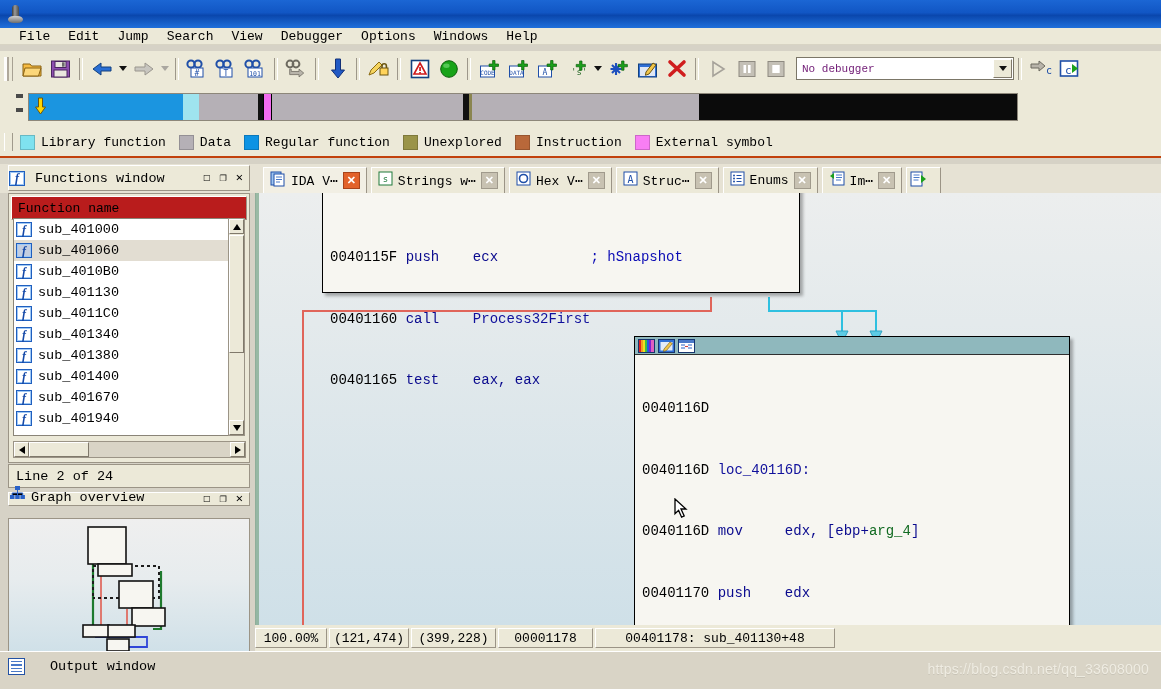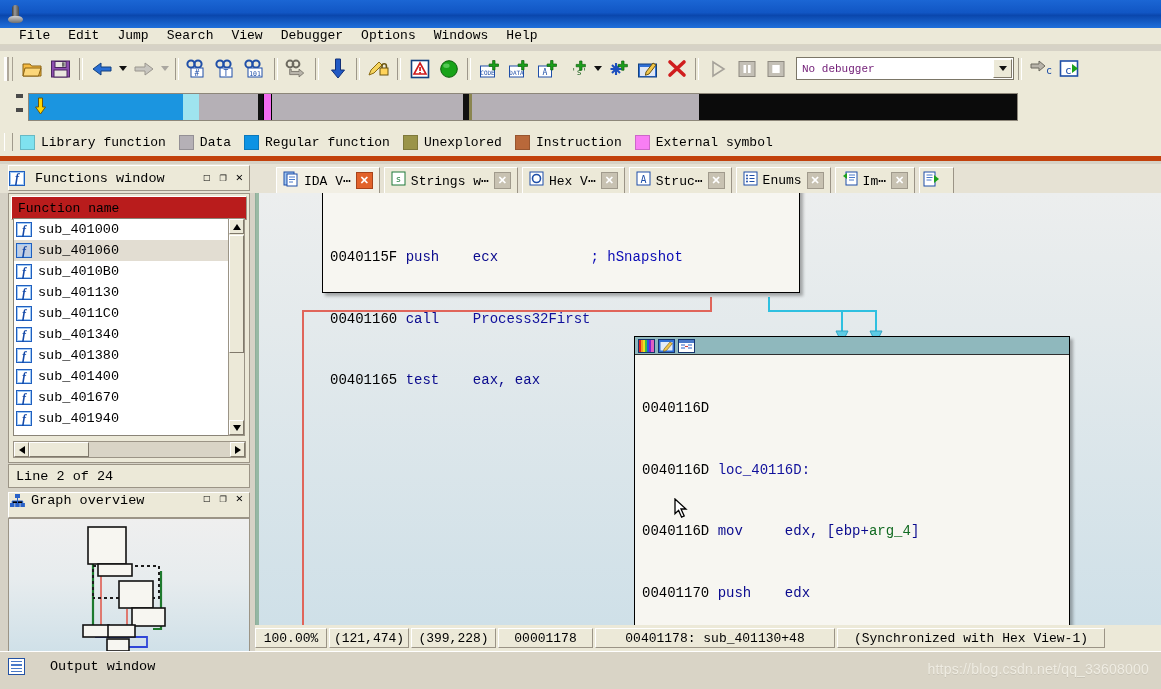--- a/index.html
+++ b/index.html
@@ -29,21 +29,21 @@
   }
   .titletext{
     color:#ffffff;font-size:14.5px;font-weight:bold;letter-spacing:0.2px;
     text-shadow:1px 1px 0 rgba(0,0,0,.45);white-space:nowrap;
   }
 
   
   .menubar{
     position:absolute;left:0;top:28px;width:1161px;height:17px;
     background:#ece9d8;border-bottom:1px solid #d8d4c4;
-    display:flex;align-items:flex-end;padding-left:10px;box-sizing:border-box;
+    display:flex;align-items:center;padding-left:10px;box-sizing:border-box;
   }
   .menuitem{
     color:#000;font-size:13px;padding:1px 9px;white-space:nowrap;cursor:default;
   }
 
   
   .toolbar{
     position:absolute;left:0;top:51px;width:1161px;height:35px;
     background:#ece9d8;border-bottom:1px solid #c9c4b2;
     display:flex;align-items:center;
@@ -84,42 +84,42 @@
   .navsideL{position:absolute;left:16px;top:90px;width:9px;height:34px;}
   .navtick{position:absolute;left:0;width:7px;height:0;border-top:4px solid #4a4a4a;}
   .rtbox{
     position:absolute;right:5px;top:92px;width:135px;height:24px;background:#fff;border:1px solid #7d776a;
   }
   .navcolon{position:absolute;left:1022px;top:95px;color:#333;font-size:12px;line-height:12px;}
 
   
   .legend{
     position:absolute;left:0;top:128px;width:1161px;height:28px;background:#ece9d8;
-    display:flex;align-items:center;border-bottom:5px solid #c2410c;
+    display:flex;align-items:center;border-bottom:2px solid #c2410c;
   }
   .lgrip{width:7px;height:18px;margin-left:4px;margin-right:7px;
     border-left:1px solid #fff;border-right:1px solid #a09a8c;}
   .lgitem{display:flex;align-items:center;margin-right:13px;}
   .swatch{width:13px;height:13px;margin-right:6px;border:1px solid rgba(0,0,0,.18);}
   .lglabel{font-size:13px;color:#000;white-space:nowrap;}
 
   
   .tabstrip{
     position:absolute;left:0;top:164px;width:1161px;height:29px;background:#e6e2d4;
   }
   .fnhdr{
     position:absolute;left:8px;top:165px;width:242px;height:26px;
     background:#ece9d8;border:1px solid #fff;border-right-color:#9b9486;border-bottom-color:#9b9486;
     display:flex;align-items:center;box-sizing:border-box;
   }
   .fnhdr .ftxt{font-size:13.5px;color:#000;margin-left:4px;white-space:nowrap;}
   .winbtns{margin-left:auto;display:flex;align-items:center;gap:9px;margin-right:6px;}
   .wbtn{font-size:12px;color:#000;cursor:default;line-height:1;}
 
-  .tabs{position:absolute;left:276px;top:164px;display:flex;align-items:flex-end;height:29px;}
+  .tabs{position:absolute;left:263px;top:164px;display:flex;align-items:flex-end;height:29px;}
   .tab{
     height:26px;background:#ece9d8;border:1px solid #fff;border-right-color:#9b9486;border-bottom:none;
     display:flex;align-items:center;padding:0 6px;margin-right:4px;box-sizing:border-box;cursor:default;
   }
   .tab.active{background:#f2efe4;}
   .tab .tlabel{font-size:13px;color:#000;margin:0 5px;white-space:nowrap;}
   .closebox{
     width:15px;height:15px;border:1px solid #a09a8c;background:#c8c2b2;
     display:flex;align-items:center;justify-content:center;font-size:11px;color:#fff;
     font-family:"Liberation Sans",sans-serif;font-weight:bold;cursor:default;
@@ -173,23 +173,23 @@
   .a-lt{border-top:4px solid transparent;border-bottom:4px solid transparent;border-right:6px solid #000;}
   .a-rt{border-top:4px solid transparent;border-bottom:4px solid transparent;border-left:6px solid #000;}
 
   .linestat{
     position:absolute;left:8px;top:464px;width:242px;height:24px;background:#ece9d8;
     border:1px solid #9b9486;box-sizing:border-box;display:flex;align-items:center;
   }
   .linestat span{font-size:13.5px;padding-left:7px;}
 
   .gohdr{
-    position:absolute;left:8px;top:492px;width:242px;height:26px;background:#ece9d8;
+    position:absolute;left:8px;top:492px;width:242px;height:14px;background:#ece9d8;
     border:1px solid #fff;border-right-color:#9b9486;border-bottom-color:#9b9486;
-    box-sizing:border-box;display:flex;align-items:flex-start;
+    box-sizing:border-box;display:flex;align-items:flex-end;
   }
   .gohdr .gtxt{font-size:13.5px;margin-left:5px;}
   .gopane{
     position:absolute;left:8px;top:518px;width:242px;height:136px;
     background:linear-gradient(to bottom,#efefef 0%,#e7ecee 45%,#cfe0e8 100%);
     border:1px solid #9b9486;box-sizing:border-box;overflow:hidden;
   }
 
   
   .graphpane{
@@ -843,21 +843,20 @@
       </svg>
     </div>
   </div>
 
   <div class="statusrow">
     <div class="scell" style="width:72px">100.00%</div>
     <div class="scell" style="width:80px">(121,474)</div>
     <div class="scell" style="width:85px">(399,228)</div>
     <div class="scell" style="width:95px">00001178</div>
     <div class="scell" style="width:240px">00401178: sub_401130+48</div>
-    <div class="scell" style="width:268px">(Synchronized with Hex View-1)</div>
   </div>
 
   <div class="botbar"></div>
   <div class="outhdr">
     <span class="oicon">
         <u></u>
         <u></u>
         <u></u>
         <u></u>
       </span>

